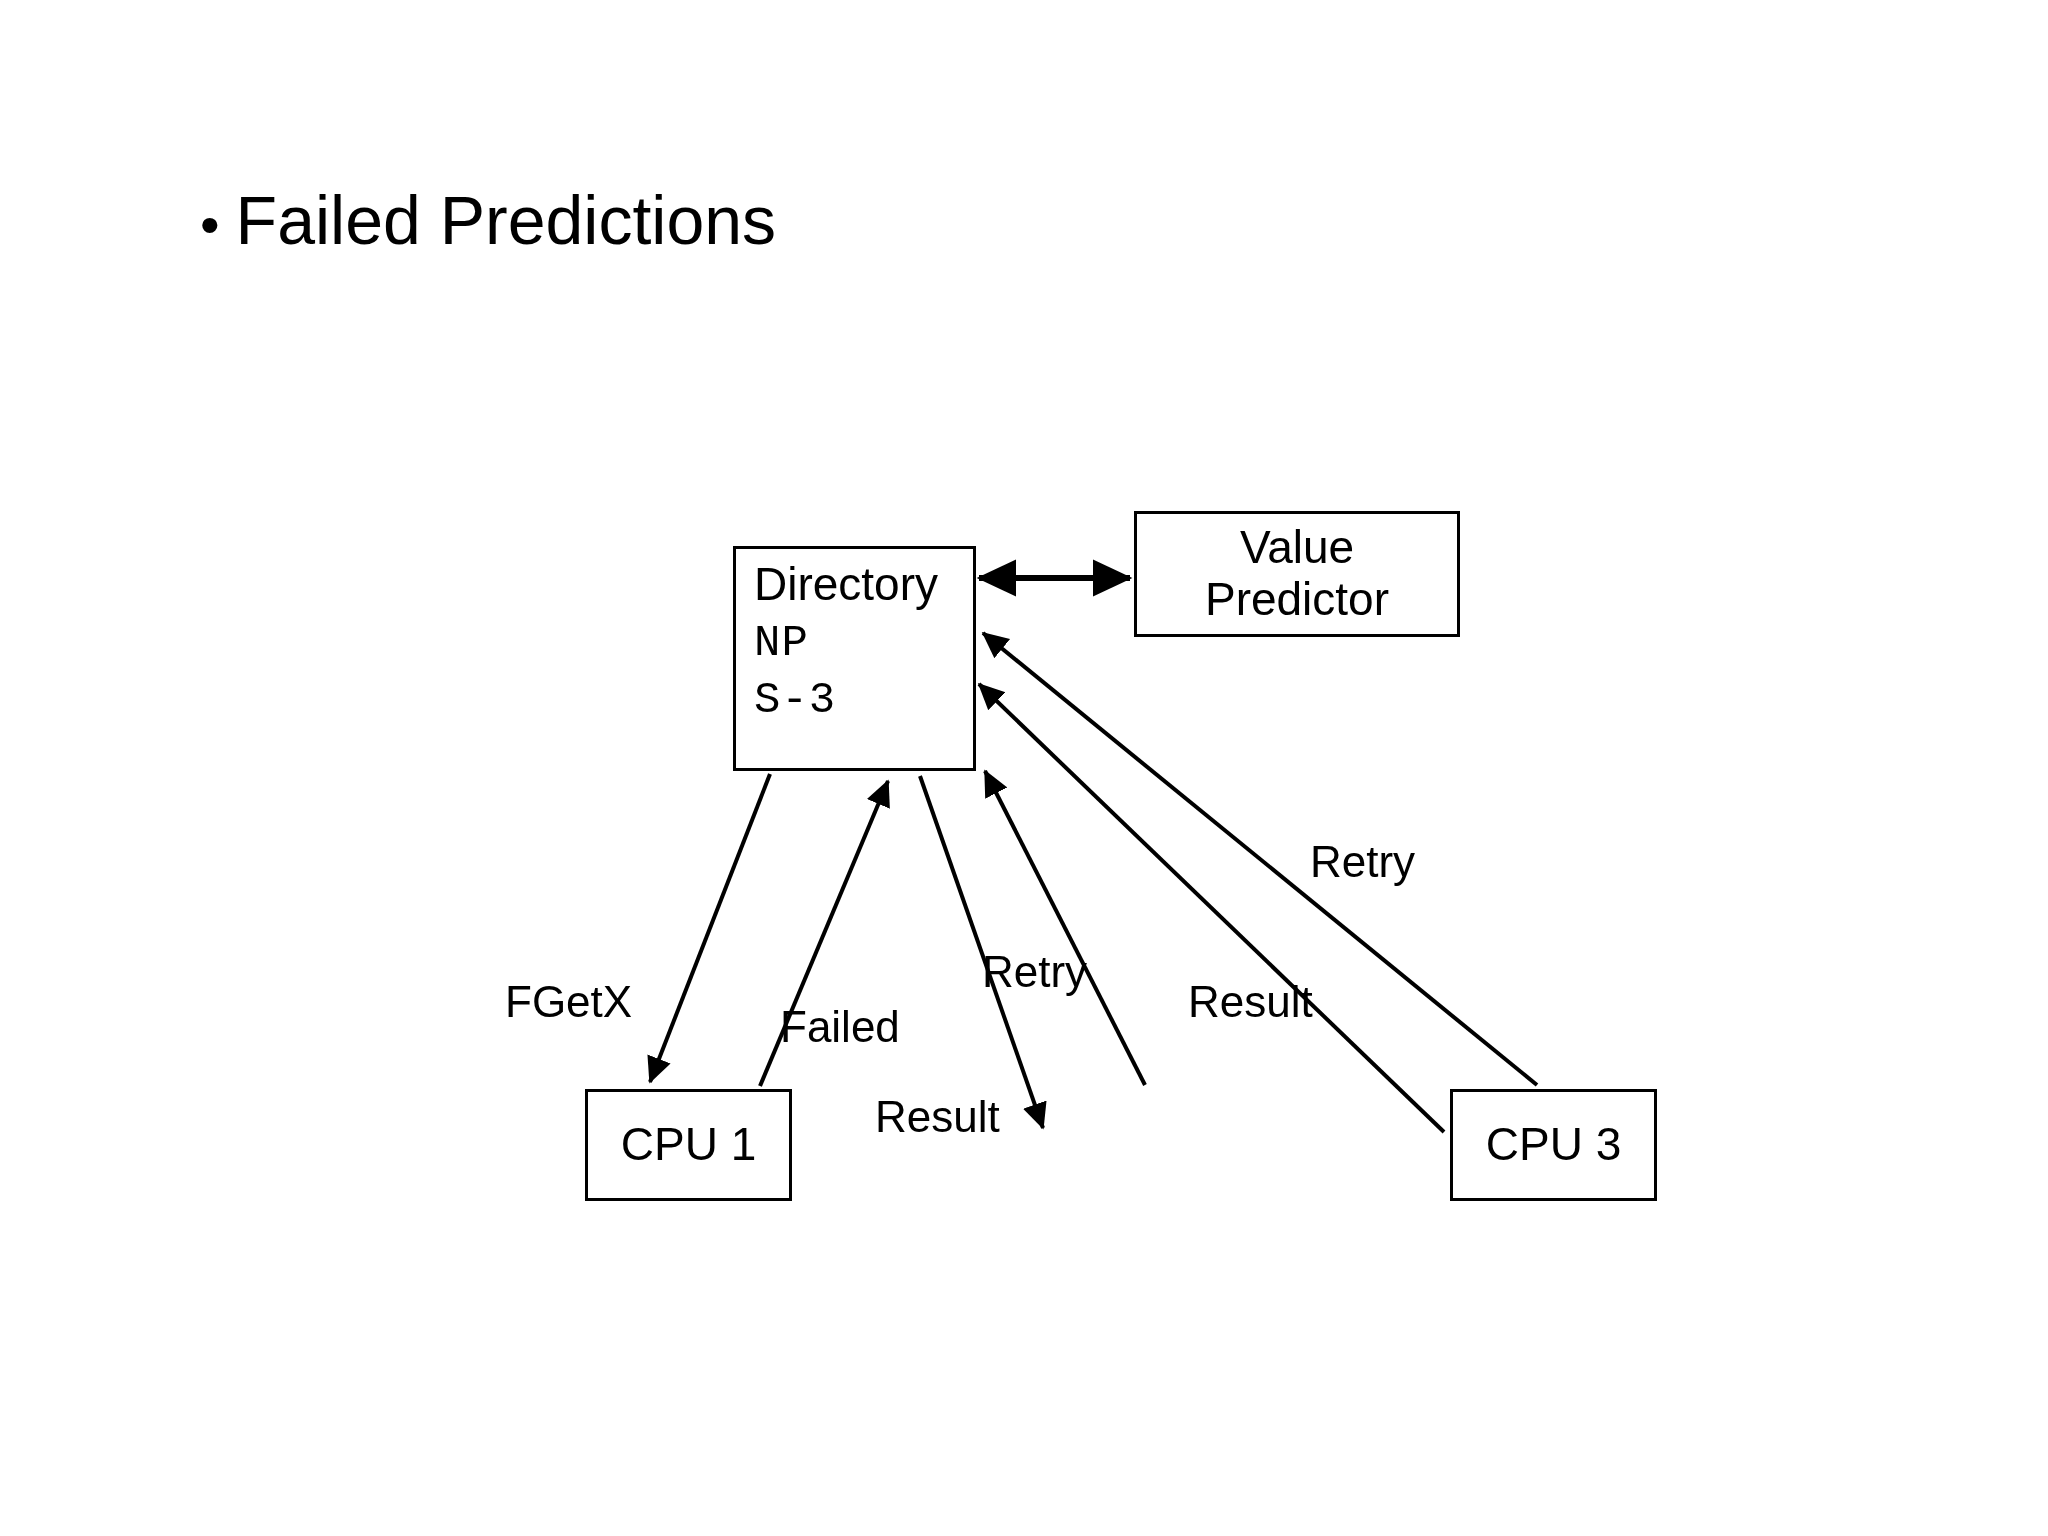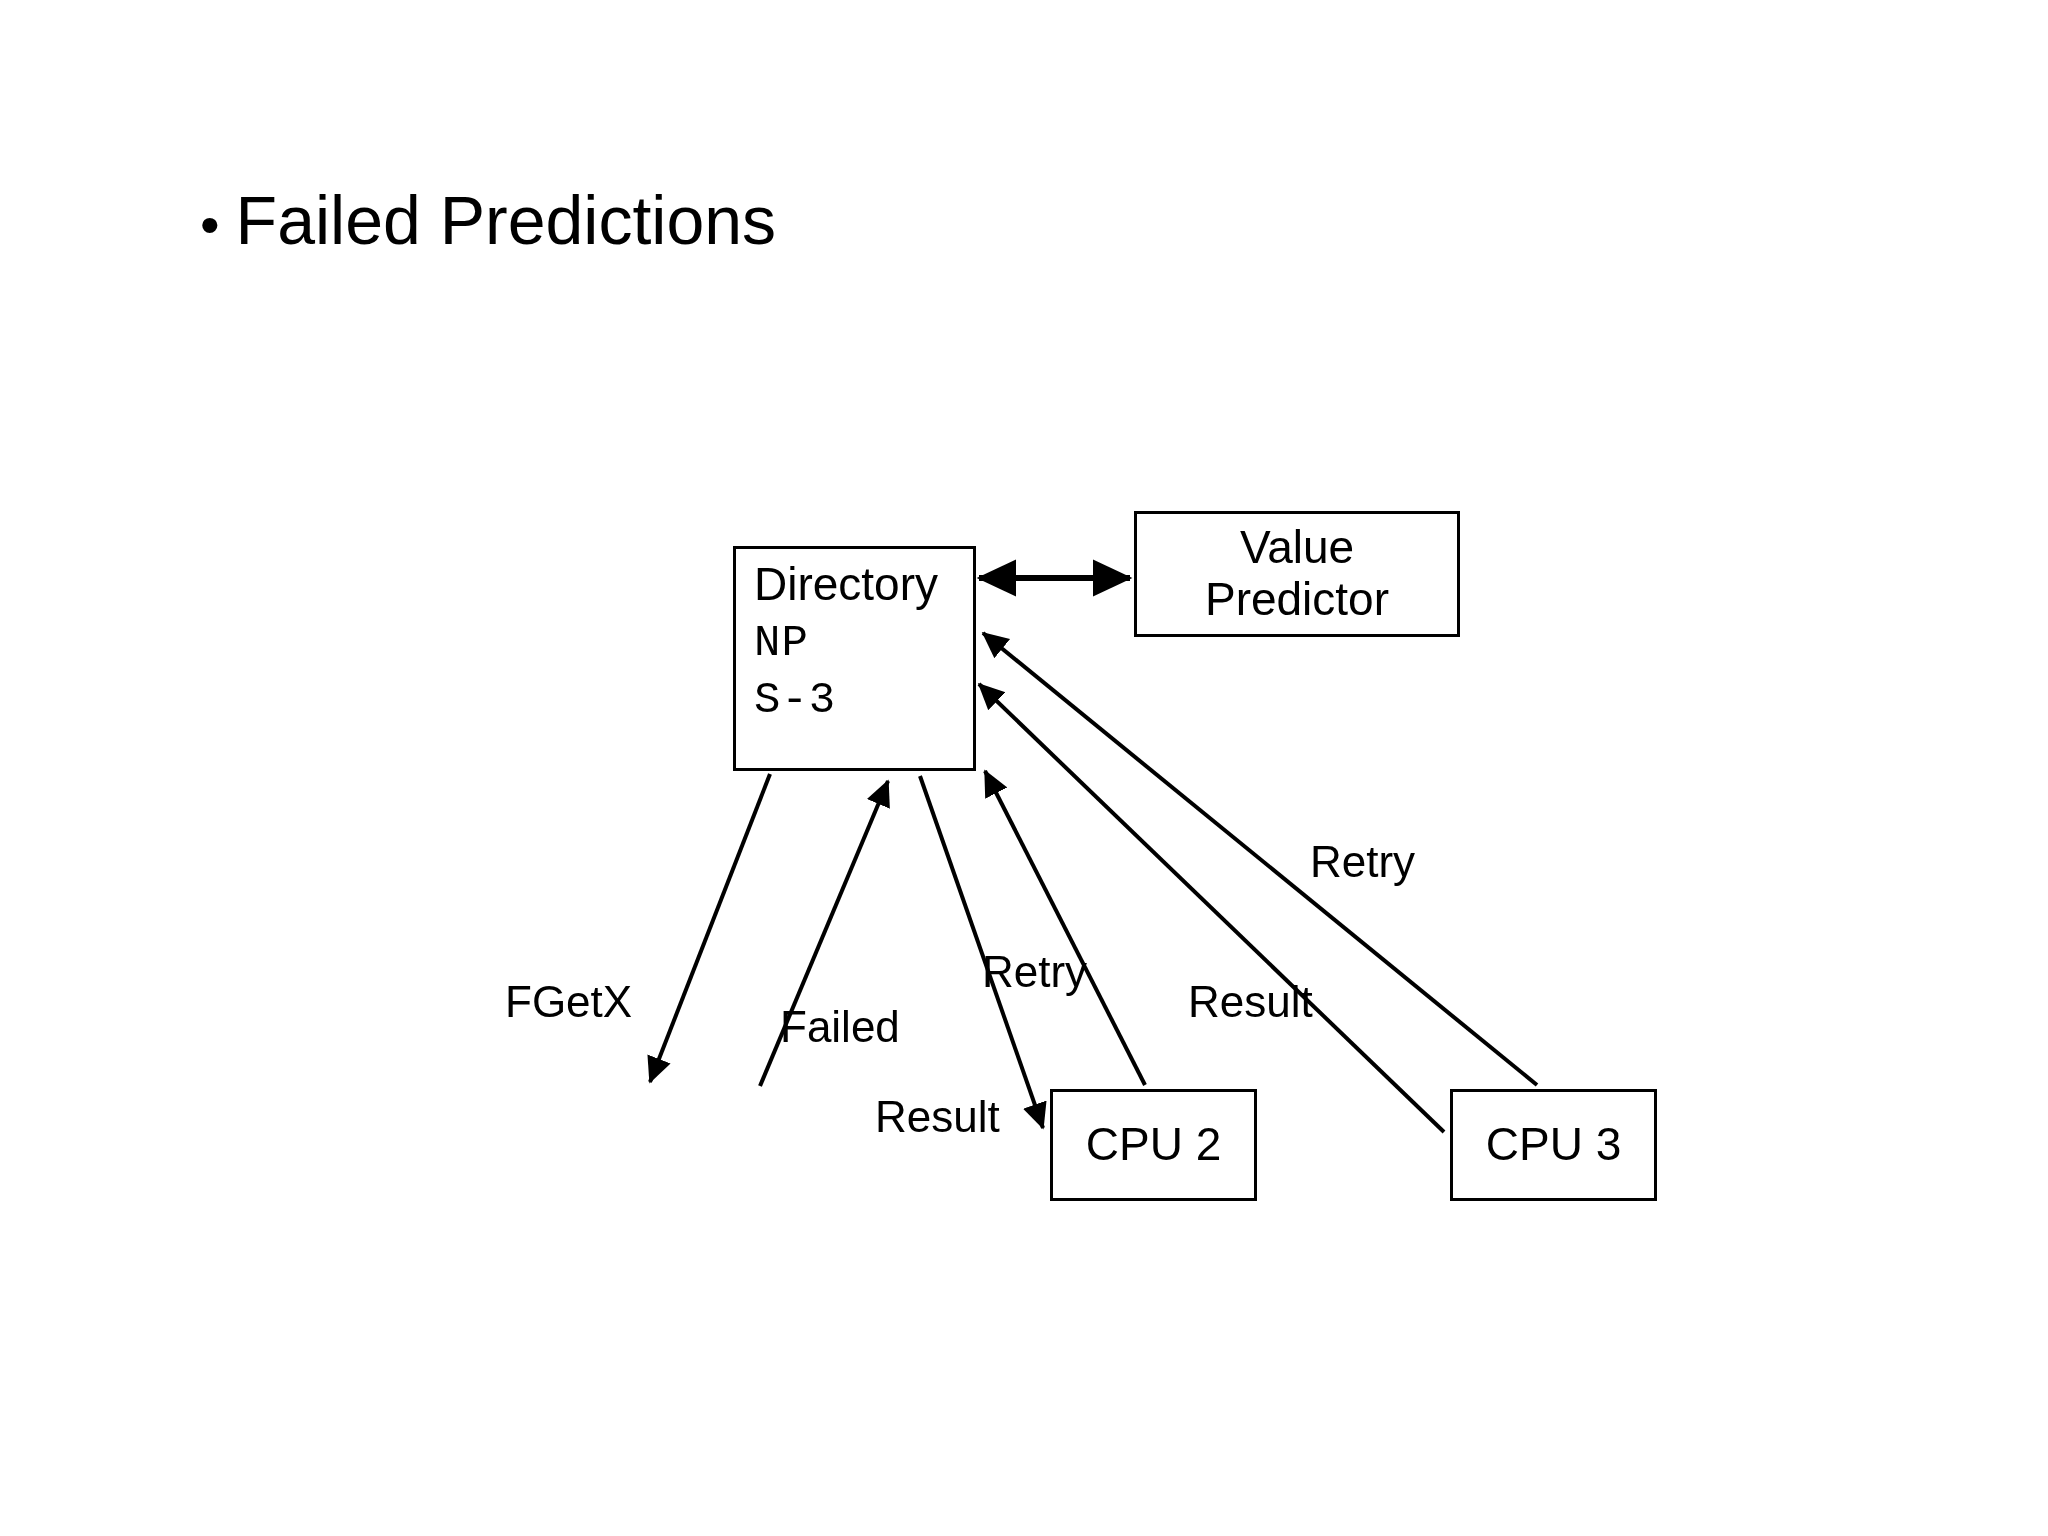--- a/index.html
+++ b/index.html
@@ -176,24 +176,24 @@
       <div class="node-label">Directory</div>
       <div class="node-label mono state-line">NP</div>
       <div class="node-label mono state-line">S-3</div>
     </div>
 
     <div class="node-box" id="node-value-predictor">
       <div class="node-label">Value</div>
       <div class="node-label">Predictor</div>
     </div>
 
-
-    <div class="node-box" id="node-cpu2">
-      <div class="node-label">CPU 2</div>
-    </div>
+    <div class="node-box" id="node-cpu1">
+      <div class="node-label">CPU 1</div>
+    </div>
+
 
     <div class="node-box" id="node-cpu3">
       <div class="node-label">CPU 3</div>
     </div>
 
     <div class="edge-label" id="label-fgetx">FGetX</div>
 
     <div class="edge-label" id="label-unblock">Failed</div>
 
     <div class="edge-label" id="label-retry-cpu2">Retry</div>

